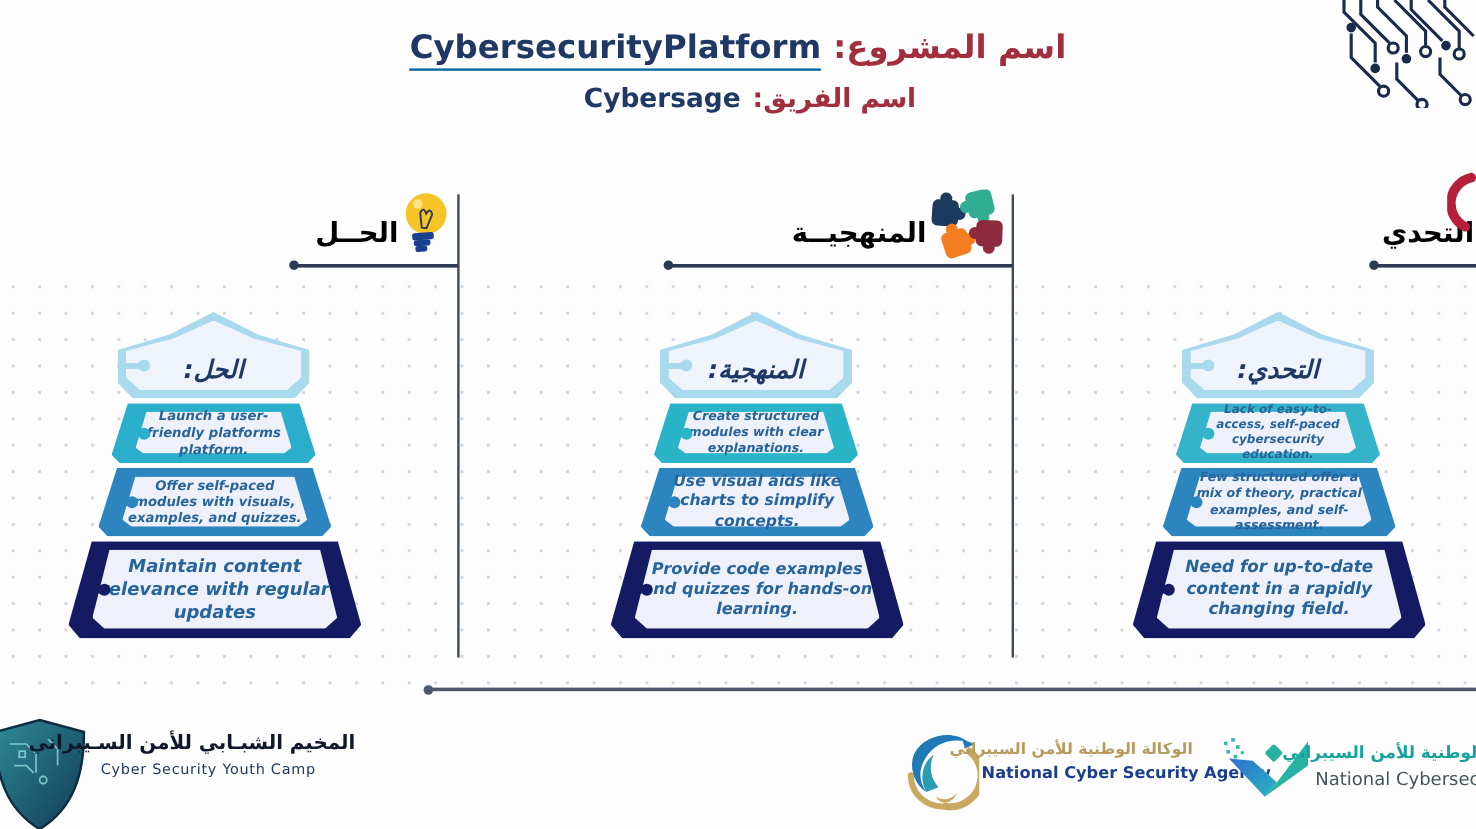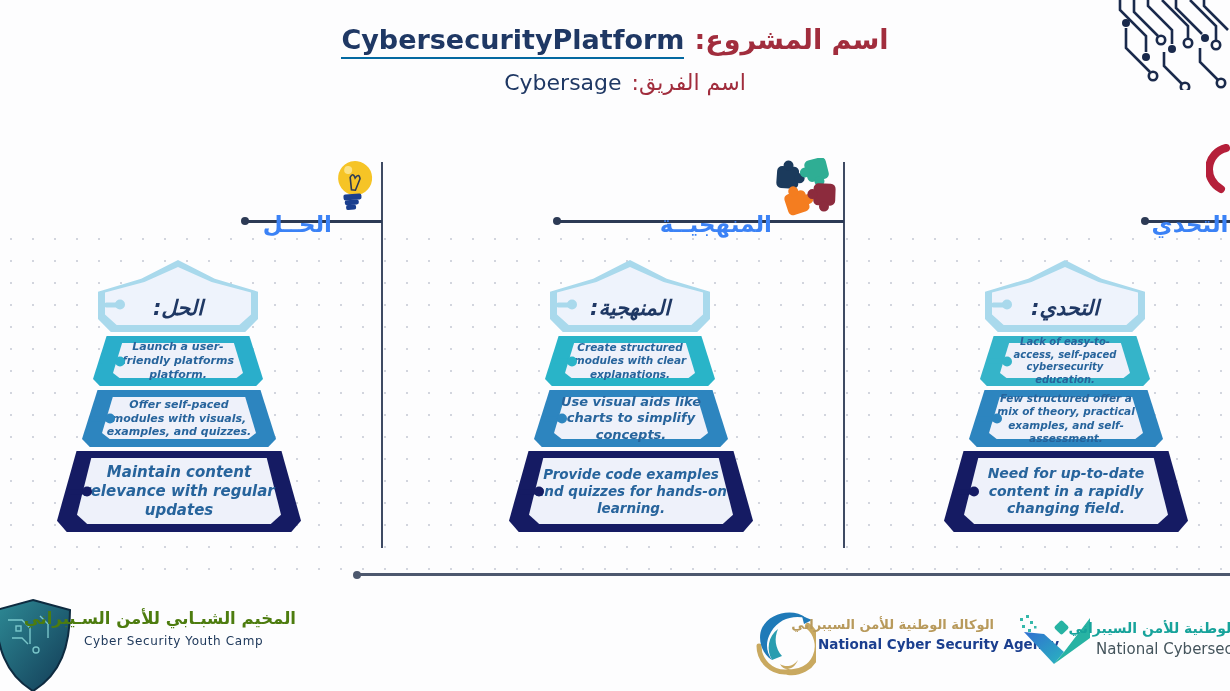--- a/index.html
+++ b/index.html
@@ -10,50 +10,50 @@
   }
   
   .dots{
     position:absolute;left:0;top:228px;width:1230px;height:344px;z-index:0;
     background-image:radial-gradient(#d2d5de 1.3px, transparent 1.4px);
     background-size:22px 22px;
   }
   
   .title-block{position:absolute;left:0;top:24px;width:1230px;text-align:center;z-index:3;}
   .t-line1{direction:rtl;font-size:27px;font-weight:bold;line-height:1.2;}
-  .t-line2{direction:rtl;font-size:22px;font-weight:normal;margin-top:14px;padding-left:20px;}
+  .t-line2{direction:rtl;font-size:22px;font-weight:bold;margin-top:14px;padding-left:20px;}
   .t-red{color:#a12d3d;}
   .t-navy{color:#1f3864;}
   .t-underline{border-bottom:2px solid #0369a1;padding-bottom:2px;}
   .t-line1 .gap,.t-line2 .gap{display:inline-block;width:10px;}
   
   .vline{position:absolute;width:2px;background:#3e4a63;z-index:1;}
   .hline{position:absolute;height:3px;background:#2c3a55;z-index:2;}
   .hline .enddot{position:absolute;left:-5px;top:-3px;width:8px;height:8px;border-radius:50%;background:#2c3a55;}
   .sep-line{position:absolute;left:357px;top:573px;width:873px;height:3px;background:#4d586e;z-index:2;}
   .sep-line .enddot{position:absolute;left:-4px;top:-2px;width:8px;height:8px;border-radius:50%;background:#4d586e;}
-  .sec-header{position:absolute;z-index:3;font-size:23px;font-weight:bold;color:#3b82f6;direction:rtl;white-space:nowrap;margin-top:29px;}
+  .sec-header{position:absolute;z-index:3;font-size:23px;font-weight:bold;color:#000000;direction:rtl;white-space:nowrap;}
   .icon-wrap{position:absolute;z-index:3;}
   
   .tier{position:absolute;z-index:2;background:var(--bc);}
   .tier .fill{position:absolute;background:#eef1fa;}
   .tag{clip-path:polygon(50% 0,73% 26%,100% 44%,100% 82%,92% 100%,8% 100%,0 82%,0 44%,27% 26%);}
   .tag .fill{inset:7px;clip-path:polygon(50% 0,73% 26%,100% 44%,100% 82%,92% 100%,8% 100%,0 82%,0 44%,27% 26%);background:#eef3fc;}
   .trap{clip-path:polygon(8% 0,92% 0,100% 86%,96% 100%,4% 100%,0 86%);}
   .trap .fill{inset:7px 20px 8px 20px;clip-path:polygon(7% 0,93% 0,100% 86%,95% 100%,5% 100%,0 86%);}
   .notch{position:absolute;left:4%;top:50%;transform:translateY(-50%);width:22px;height:5px;border-radius:3px;background:var(--bc);z-index:4;}
   .notch::after{content:"";position:absolute;right:-3px;top:50%;transform:translateY(-50%);width:10px;height:10px;border-radius:50%;background:var(--bc);}
   .tag .notch{top:62%;width:18px;}
   .ttext{position:absolute;inset:0;display:flex;align-items:center;justify-content:center;
     text-align:center;padding:4px 22px;font-weight:bold;color:#27649c;
     font-size:var(--fs,12px);line-height:1.25;z-index:3;font-style:italic;}
   .tag .ttext{padding-top:28px;color:#1f3864;font-size:21px;direction:rtl;}
   
   .camp-text{position:absolute;left:84px;top:609px;width:212px;z-index:3;}
-  .camp-ar{direction:rtl;text-align:left;font-size:16.5px;font-weight:bold;color:#4d7c0f;white-space:nowrap;}
+  .camp-ar{direction:rtl;text-align:left;font-size:16.5px;font-weight:bold;color:#0f172a;white-space:nowrap;}
   .camp-en{font-size:12px;color:#203a5c;letter-spacing:0.6px;margin-top:6px;white-space:nowrap;}
   .ncsa-text{position:absolute;left:818px;top:617px;width:176px;z-index:3;}
   .ncsa-ar{direction:rtl;text-align:right;font-size:13px;font-weight:bold;color:#b89a5c;white-space:nowrap;}
   .ncsa-en{font-size:13.5px;font-weight:bold;color:#1b3f8f;margin-top:4px;white-space:nowrap;}
   .nca-text{position:absolute;left:1096px;top:620px;width:140px;z-index:3;}
   .nca-ar{direction:rtl;text-align:right;font-size:14px;font-weight:bold;color:#17a39b;white-space:nowrap;}
   .nca-en{font-size:15px;color:#44545c;margin-top:4px;white-space:nowrap;}
 </style>
 </head>
 <body>

